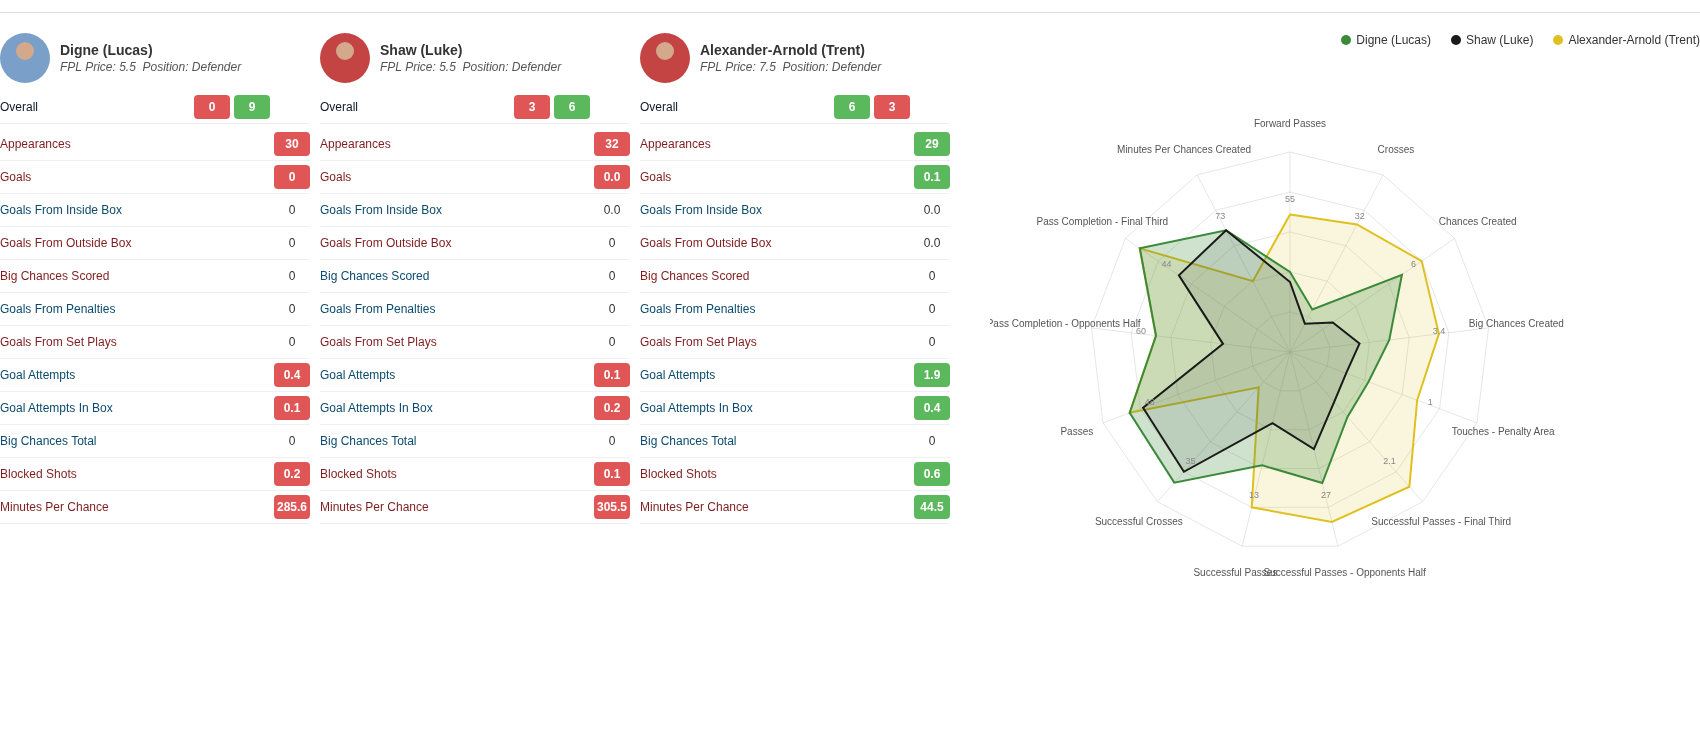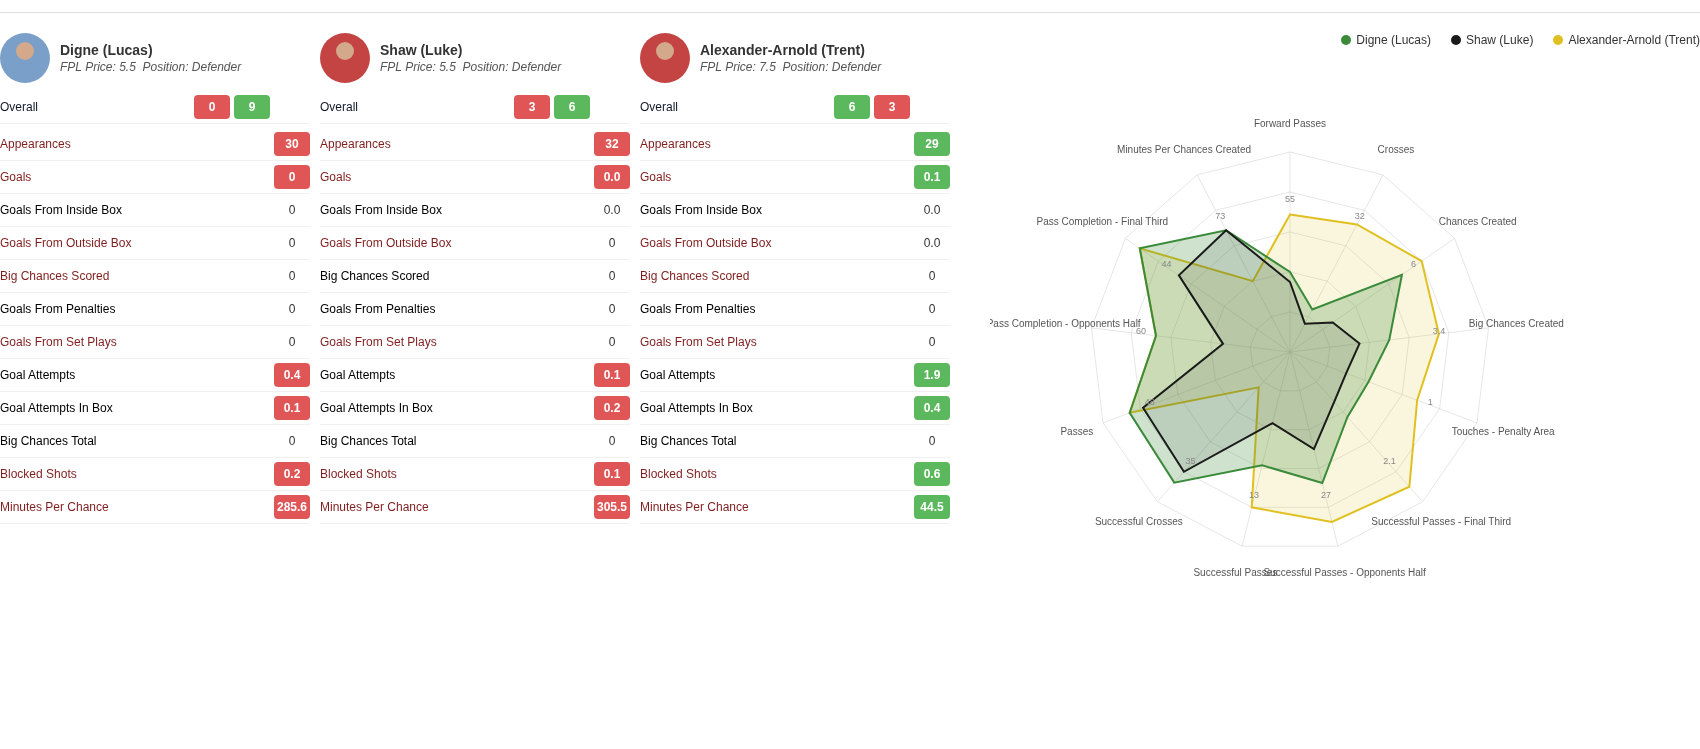--- a/index.html
+++ b/index.html
@@ -21,21 +21,21 @@
     .player-header { display: flex; align-items: center; gap: 10px; margin-bottom: 8px; }
     .player-avatar { width: 50px; height: 50px; border-radius: 50%; background: #ccc; overflow: hidden; display: flex; align-items: center; justify-content: center; font-size: 20px; }
     .player-avatar.digne { background: #6b8dc4; }
     .player-avatar.shaw { background: #c44; }
     .player-avatar.arnold { background: #c44; }
     .player-info { flex: 1; }
     .player-name { font-weight: bold; font-size: 14px; }
     .player-meta { color: #555; font-size: 12px; margin-top: 2px; font-style: italic; }
     .stats-row { display: flex; align-items: center; border-bottom: 1px solid #f0f0f0; padding: 4px 0; min-height: 32px; }
     .stats-label { flex: 1; color: #7f1d1d; font-size: 12px; }
-    .stats-label.highlight { color: #000000; }
+    .stats-label.highlight { color: #0c4a6e; }
     .stats-value { min-width: 36px; height: 24px; display: flex; align-items: center; justify-content: center; border-radius: 4px; font-size: 12px; font-weight: bold; color: #fff; margin-left: 4px; }
     .val-red { background: #e05555; }
     .val-green { background: #5cb85c; }
     .val-plain { background: none; color: #333; font-weight: normal; }
 
     
     .overall-row { display: flex; align-items: center; gap: 4px; padding: 4px 0; margin-bottom: 4px; border-bottom: 1px solid #f0f0f0; }
     .overall-label { flex: 1; font-size: 12px; color: #0f172a; }
     .overall-badges { display: flex; gap: 4px; }
     .badge { min-width: 36px; height: 24px; display: flex; align-items: center; justify-content: center; border-radius: 4px; font-size: 12px; font-weight: bold; color: #fff; }

